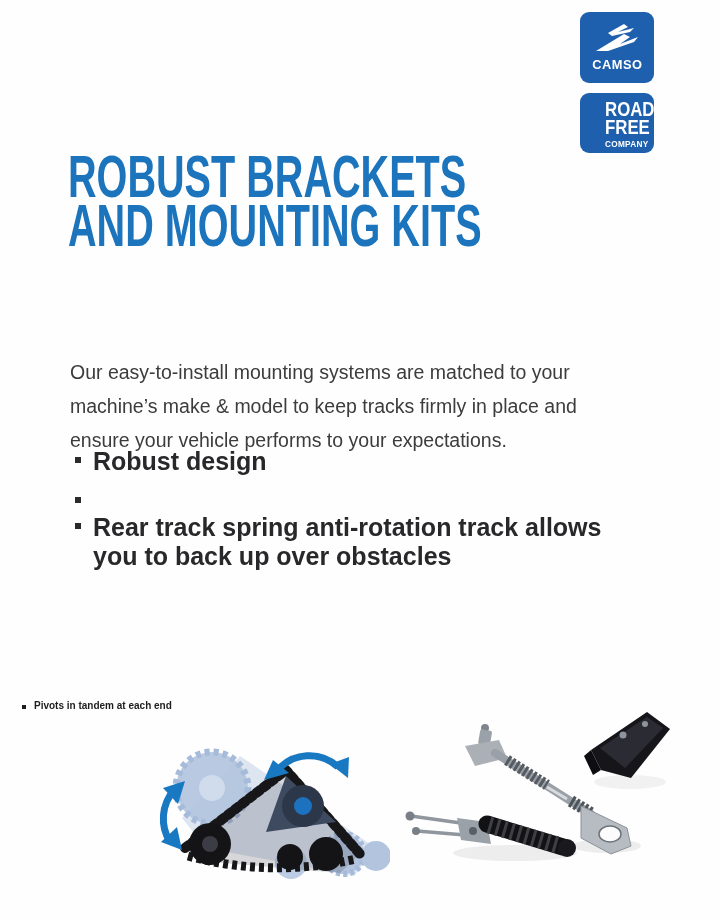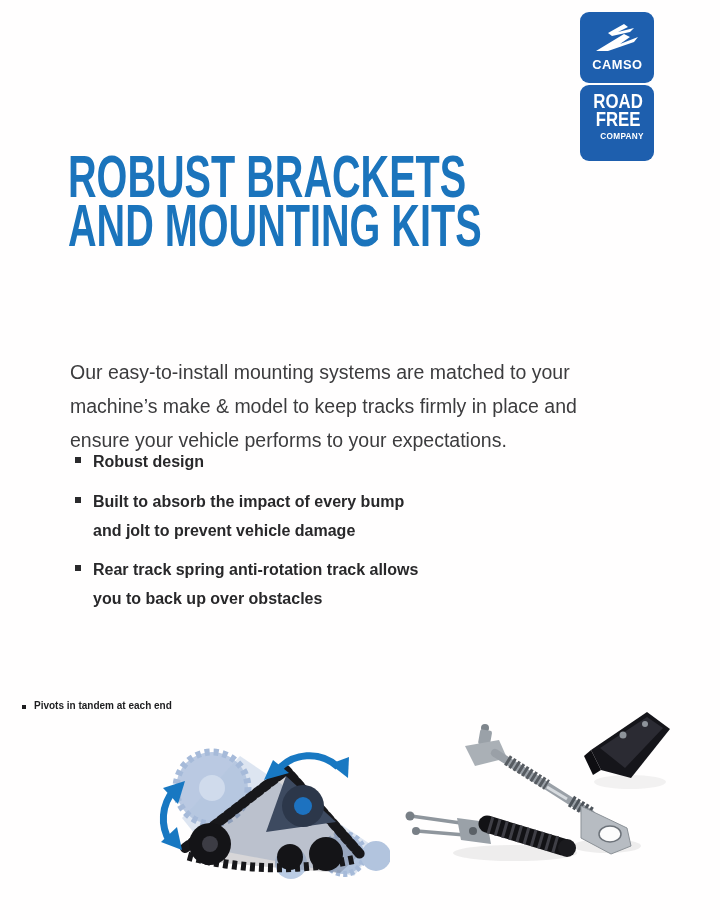--- a/index.html
+++ b/index.html
@@ -7,47 +7,47 @@
   body {
     font-family:"Liberation Sans", sans-serif;
     background:#ffffff;
     position:relative;
     overflow:hidden;
   }
   .page { position:absolute; inset:0; background:#fffefe; }
 
   
   .logo-stack { position:absolute; top:12px; right:66px; width:74px;
-    display:flex; flex-direction:column; gap:2px; }
+    display:flex; flex-direction:column; gap:10px; }
   .logo-box { background:#1e5fae; border-radius:9px; width:74px; }
   .camso-box { height:71px; display:flex; flex-direction:column;
     align-items:center; justify-content:center; gap:1px; }
   .camso-label { color:#ffffff; font-weight:bold; font-size:13.5px;
     letter-spacing:.5px; transform:scaleX(.95); }
-  .roadfree-box { height:76px; padding:8px 0 0 12px; color:#ffffff;text-align:center; }
+  .roadfree-box { height:60px; padding:8px 0 0 25px; color:#ffffff; }
   .roadfree-main { font-weight:bold; font-size:20px; line-height:17.5px;
     transform:scaleX(.84); transform-origin:left; white-space:pre-line; }
   .roadfree-company { font-weight:bold; font-size:8.5px; letter-spacing:.3px;
     margin-top:3px; transform:scaleX(.97); transform-origin:left; }
 
   
   .heading { position:absolute; left:68px; top:152px; color:#1b74bc;
     font-weight:bold; font-size:60px; line-height:49px; }
   .hline { transform:scaleX(.66); transform-origin:left; white-space:nowrap; }
 
   
   .intro { position:absolute; left:70px; top:355px; width:610px;
     font-size:19.5px; line-height:34px; color:#3c3c3e; white-space:pre-line; }
 
   
   .bullet-list { position:absolute; left:75px; top:447px; list-style:none; width:560px; }
   .bullet-item { display:flex; margin-bottom:10.5px; }
   .bullet-marker { width:6px; height:6px; background:#2a2a2c; flex:none;
     margin:10px 12px 0 0; }
-  .bullet-text { font-size:16px; line-height:29px; font-weight:bold;
+  .bullet-text { font-size:25px; line-height:29px; font-weight:bold;
     color:#28282a; white-space:pre-line; }
 
   
   .footnote { position:absolute; left:22px; top:700px; display:flex; }
   .footnote-marker { width:4px; height:4px; background:#1d1d1f; flex:none;
     margin:5px 8px 0 0; }
   .footnote-text { font-size:10px; font-weight:bold; color:#1d1d1f; }
 
   
   .fig-track { position:absolute; left:140px; top:726px; width:250px; height:165px; }
@@ -85,22 +85,20 @@
 machine’s make &amp; model to keep tracks firmly in place and
 ensure your vehicle performs to your expectations.</p>
 
   <ul class="bullet-list">
     <li class="bullet-item">
       <span class="bullet-marker"></span>
       <span class="bullet-text">Robust design</span>
     </li>
     <li class="bullet-item">
       <span class="bullet-marker"></span>
-      <span class="bullet-text">Built to absorb the impact of every bump
-and jolt to prevent vehicle damage</span>
     </li>
     <li class="bullet-item">
       <span class="bullet-marker"></span>
       <span class="bullet-text">Rear track spring anti-rotation track allows
 you to back up over obstacles</span>
     </li>
   </ul>
 
   <div class="footnote">
     <span class="footnote-marker"></span>

